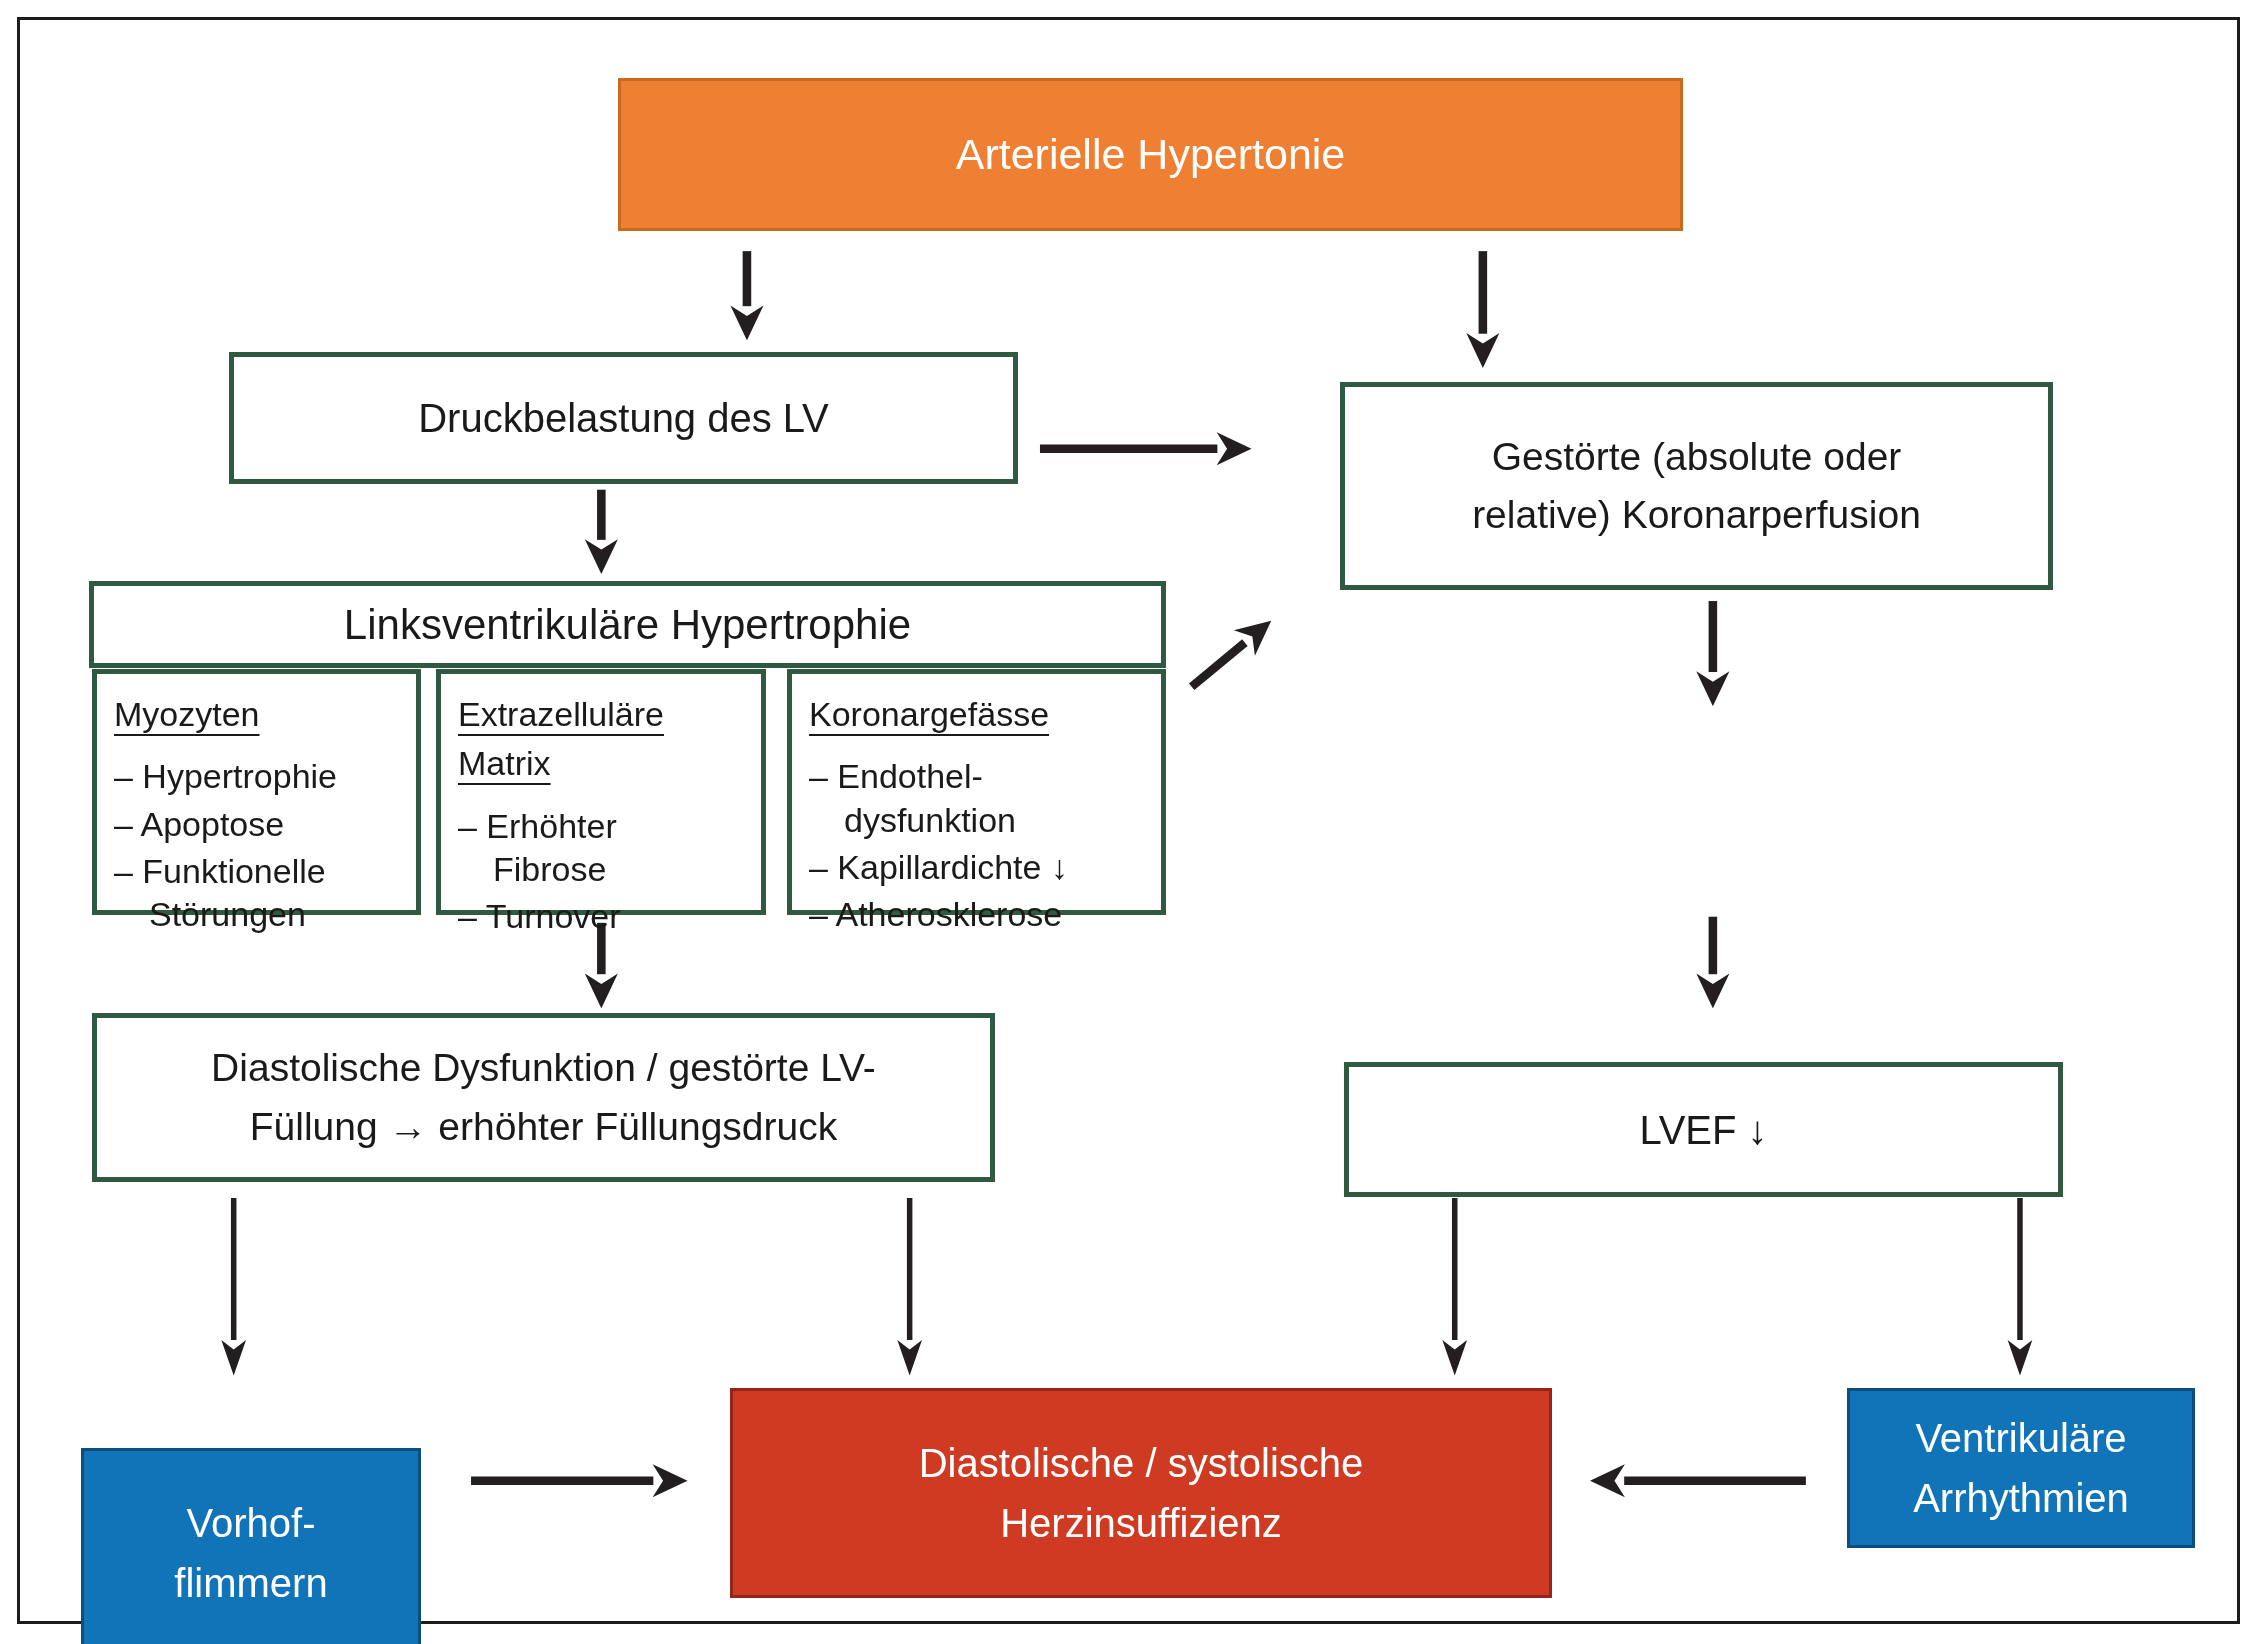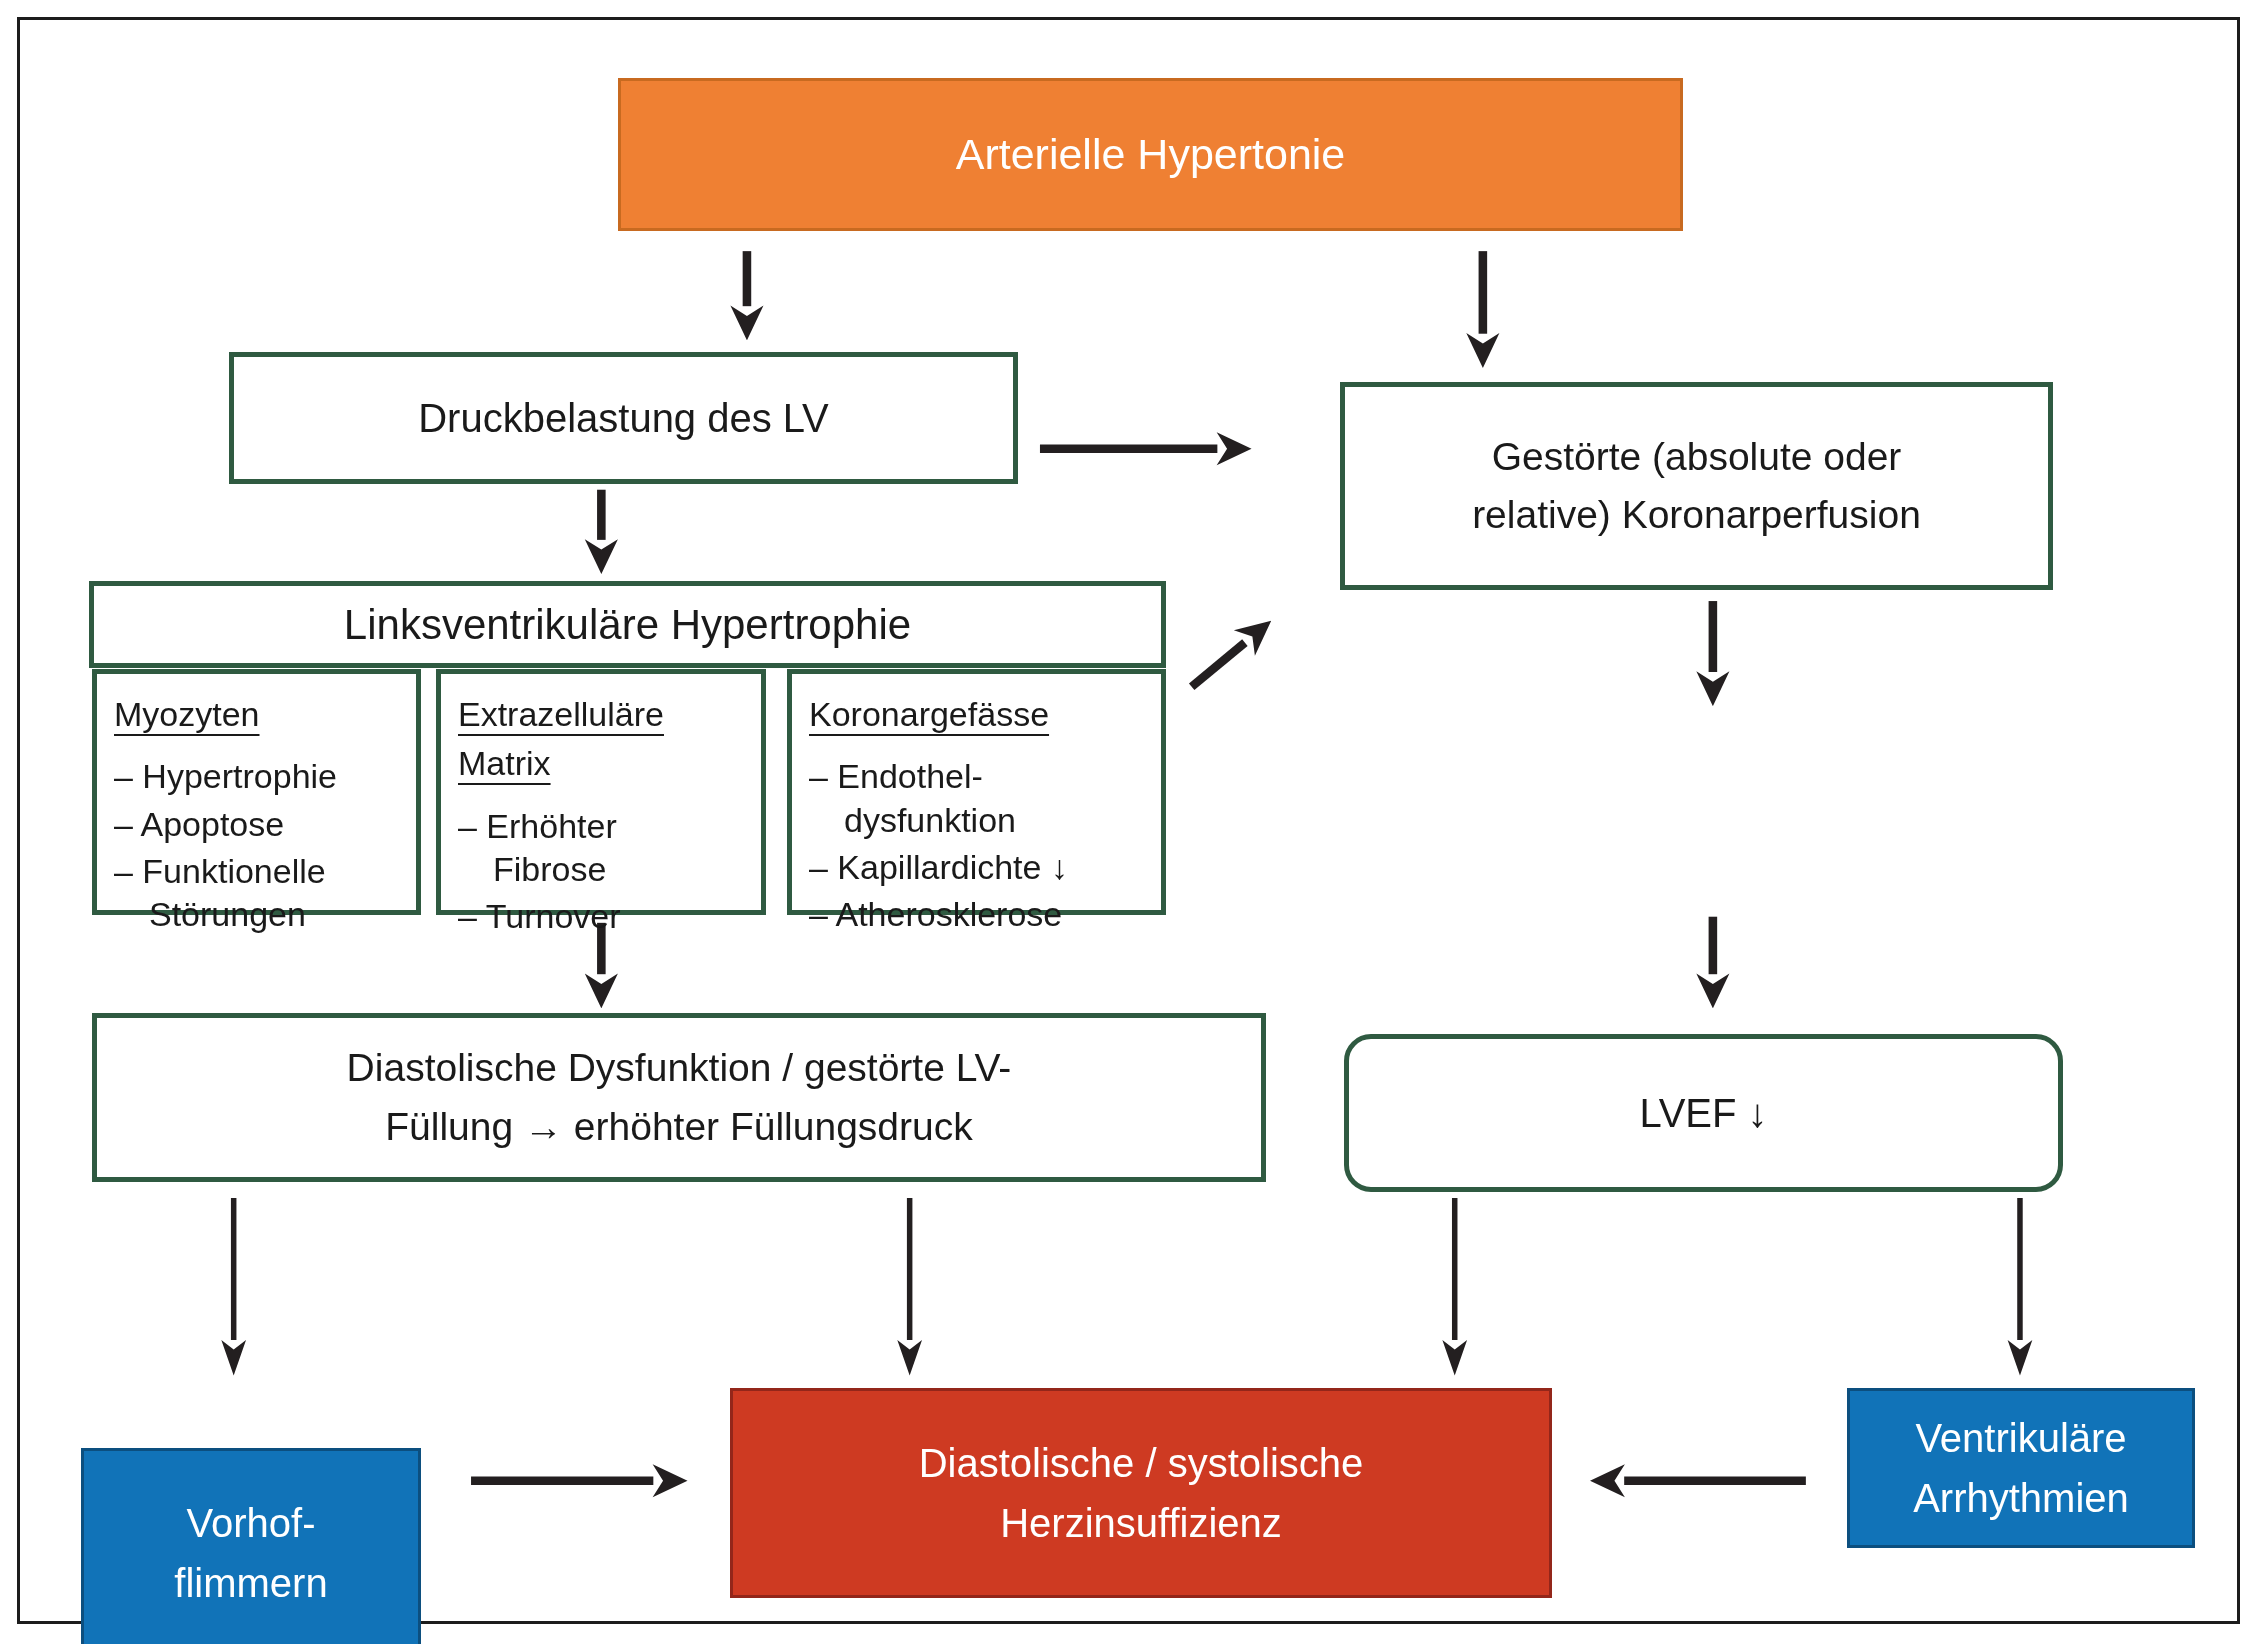--- a/index.html
+++ b/index.html
@@ -170,26 +170,26 @@
     <div class="sub-heading">Koronargefässe</div>
     <div class="sub-list">
       <div class="sub-item">– Endothel-
 dysfunktion</div>
       <div class="sub-item">– Kapillardichte ↓</div>
       <div class="sub-item">– Atherosklerose</div>
     </div>
   </div>
 
 
-  <div class="box green-box" style="left:92px; top:1013px; width:1174px; height:169px;">
+  <div class="box green-box" style="left:92px; top:1013px; width:903px; height:169px;">
     <div class="label fs-twoline">Diastolische Dysfunktion / gestörte LV-
 Füllung → erhöhter Füllungsdruck</div>
   </div>
 
-  <div class="box green-box" style="left:1344px; top:1034px; width:719px; height:158px;border-radius:27px;">
+  <div class="box green-box" style="left:1344px; top:1062px; width:719px; height:135px;">
     <div class="label fs-node">LVEF ↓</div>
   </div>
 
   <div class="box blue-box" style="left:81px; top:1448px; width:340px; height:210px;">
     <div class="label fs-bottom">Vorhof-
 flimmern</div>
   </div>
 
   <div class="box red-box" style="left:730px; top:1388px; width:822px; height:210px;">
     <div class="label fs-bottom">Diastolische / systolische

